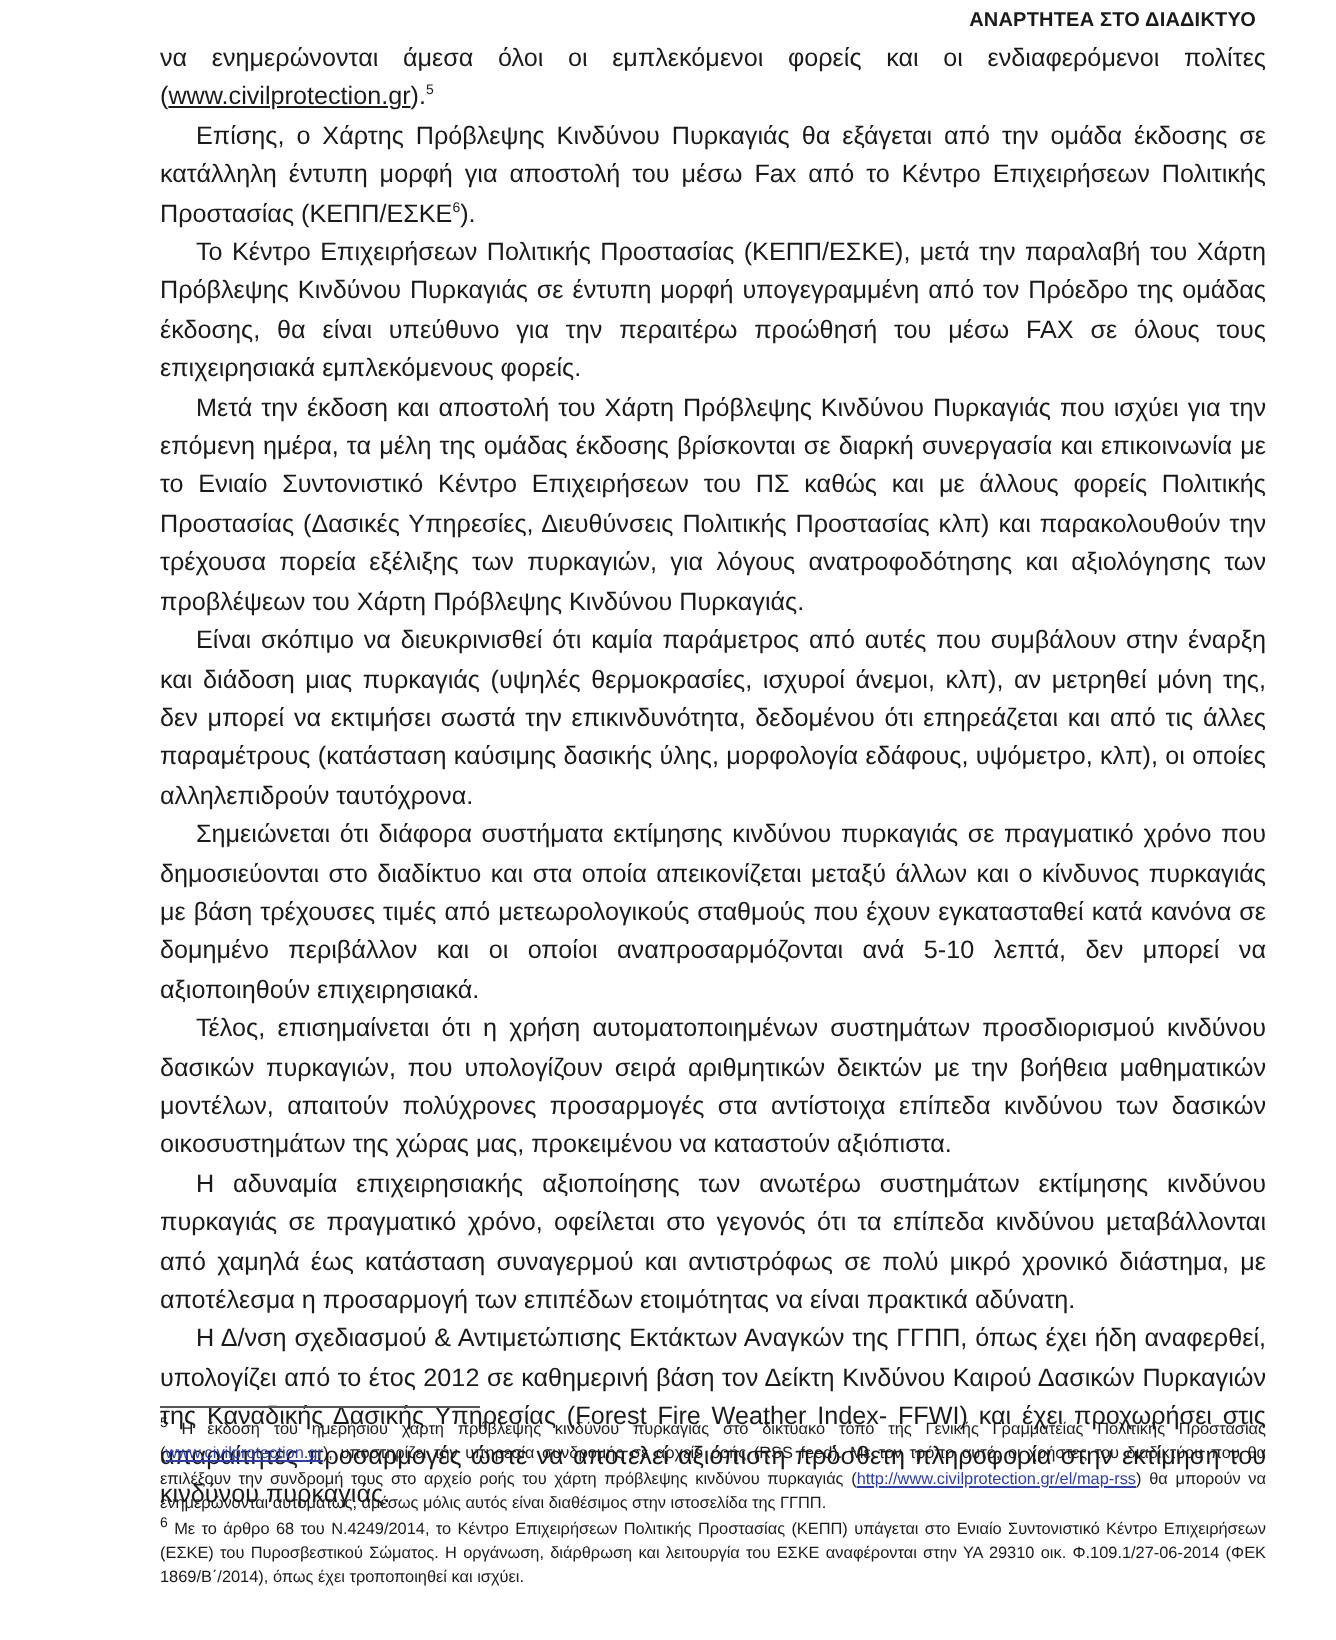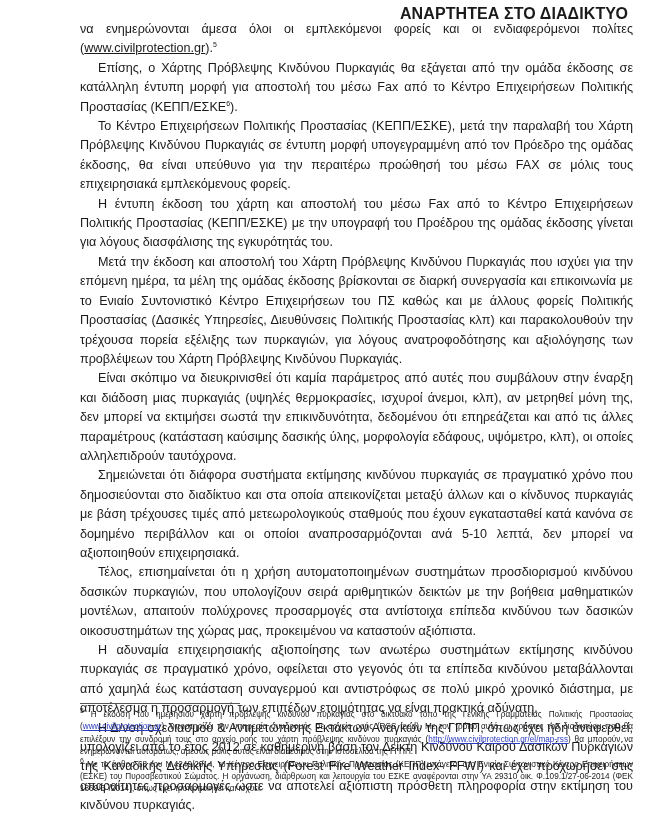--- a/index.html
+++ b/index.html
@@ -3,21 +3,21 @@
 <meta charset="utf-8">
 <style>
   html, body { margin: 0; padding: 0; background: #ffffff; }
   body {
     width: 668px; height: 820px; position: relative; overflow: hidden;
     font-family: "Liberation Sans", "DejaVu Sans", sans-serif;
     color: #1a1a1a;
   }
   .header {
     position: absolute; top: 5px; right: 40px;
-    font-weight: bold; font-size: 16px; letter-spacing: 0.1px;
+    font-weight: bold; font-size: 10px; letter-spacing: 0.1px;
   }
   .content {
     position: absolute; left: 80px; top: 20px; width: 553px;
     font-size: 12.6px; line-height: 19.4px; text-align: justify;
   }
   .para { margin: 0; text-indent: 18px; }
   .para.first { text-indent: 0; }
   .link-body { color: #1a1a1a; text-decoration: underline; }
   sup { font-size: 7px; line-height: 0; vertical-align: super; }
   .footnotes {
@@ -31,22 +31,21 @@
 </head>
 <body>
 
 <div class="header">ΑΝΑΡΤΗΤΕΑ ΣΤΟ ΔΙΑΔΙΚΤΥΟ</div>
 
 <div class="content">
   <p class="para first"><span>να ενημερώνονται άμεσα όλοι οι εμπλεκόμενοι φορείς και οι ενδιαφερόμενοι πολίτες (</span><a class="link-body">www.civilprotection.gr</a><span>).</span><sup>5</sup></p>
 
   <p class="para"><span>Επίσης, ο Χάρτης Πρόβλεψης Κινδύνου Πυρκαγιάς θα εξάγεται από την ομάδα έκδοσης σε κατάλληλη έντυπη μορφή για αποστολή του μέσω Fax από το Κέντρο Επιχειρήσεων Πολιτικής Προστασίας (ΚΕΠΠ/ΕΣΚΕ</span><sup>6</sup><span>).</span></p>
 
-  <p class="para">Το Κέντρο Επιχειρήσεων Πολιτικής Προστασίας (ΚΕΠΠ/ΕΣΚΕ), μετά την παραλαβή του Χάρτη Πρόβλεψης Κινδύνου Πυρκαγιάς σε έντυπη μορφή υπογεγραμμένη από τον Πρόεδρο της ομάδας έκδοσης, θα είναι υπεύθυνο για την περαιτέρω προώθησή του μέσω FAX σε μόλις τους επιχειρησιακά εμπλεκόμενους φορείς.</p>
-  <p class="para">Η έντυπη έκδοση του χάρτη και αποστολή του μέσω Fax από το Κέντρο Επιχειρήσεων Πολιτικής Προστασίας (ΚΕΠΠ/ΕΣΚΕ) με την υπογραφή του Προέδρου της ομάδας έκδοσης γίνεται για λόγους διασφάλισης της εγκυρότητάς του.</p>
+  <p class="para">Το Κέντρο Επιχειρήσεων Πολιτικής Προστασίας (ΚΕΠΠ/ΕΣΚΕ), μετά την παραλαβή του Χάρτη Πρόβλεψης Κινδύνου Πυρκαγιάς σε έντυπη μορφή υπογεγραμμένη από τον Πρόεδρο της ομάδας έκδοσης, θα είναι υπεύθυνο για την περαιτέρω προώθησή του μέσω FAX σε όλους τους επιχειρησιακά εμπλεκόμενους φορείς.</p>
   <p class="para">Μετά την έκδοση και αποστολή του Χάρτη Πρόβλεψης Κινδύνου Πυρκαγιάς που ισχύει για την επόμενη ημέρα, τα μέλη της ομάδας έκδοσης βρίσκονται σε διαρκή συνεργασία και επικοινωνία με το Ενιαίο Συντονιστικό Κέντρο Επιχειρήσεων του ΠΣ καθώς και με άλλους φορείς Πολιτικής Προστασίας (Δασικές Υπηρεσίες, Διευθύνσεις Πολιτικής Προστασίας κλπ) και παρακολουθούν την τρέχουσα πορεία εξέλιξης των πυρκαγιών, για λόγους ανατροφοδότησης και αξιολόγησης των προβλέψεων του Χάρτη Πρόβλεψης Κινδύνου Πυρκαγιάς.</p>
   <p class="para">Είναι σκόπιμο να διευκρινισθεί ότι καμία παράμετρος από αυτές που συμβάλουν στην έναρξη και διάδοση μιας πυρκαγιάς (υψηλές θερμοκρασίες, ισχυροί άνεμοι, κλπ), αν μετρηθεί μόνη της, δεν μπορεί να εκτιμήσει σωστά την επικινδυνότητα, δεδομένου ότι επηρεάζεται και από τις άλλες παραμέτρους (κατάσταση καύσιμης δασικής ύλης, μορφολογία εδάφους, υψόμετρο, κλπ), οι οποίες αλληλεπιδρούν ταυτόχρονα.</p>
   <p class="para">Σημειώνεται ότι διάφορα συστήματα εκτίμησης κινδύνου πυρκαγιάς σε πραγματικό χρόνο που δημοσιεύονται στο διαδίκτυο και στα οποία απεικονίζεται μεταξύ άλλων και ο κίνδυνος πυρκαγιάς με βάση τρέχουσες τιμές από μετεωρολογικούς σταθμούς που έχουν εγκατασταθεί κατά κανόνα σε δομημένο περιβάλλον και οι οποίοι αναπροσαρμόζονται ανά 5-10 λεπτά, δεν μπορεί να αξιοποιηθούν επιχειρησιακά.</p>
   <p class="para">Τέλος, επισημαίνεται ότι η χρήση αυτοματοποιημένων συστημάτων προσδιορισμού κινδύνου δασικών πυρκαγιών, που υπολογίζουν σειρά αριθμητικών δεικτών με την βοήθεια μαθηματικών μοντέλων, απαιτούν πολύχρονες προσαρμογές στα αντίστοιχα επίπεδα κινδύνου των δασικών οικοσυστημάτων της χώρας μας, προκειμένου να καταστούν αξιόπιστα.</p>
   <p class="para">Η αδυναμία επιχειρησιακής αξιοποίησης των ανωτέρω συστημάτων εκτίμησης κινδύνου πυρκαγιάς σε πραγματικό χρόνο, οφείλεται στο γεγονός ότι τα επίπεδα κινδύνου μεταβάλλονται από χαμηλά έως κατάσταση συναγερμού και αντιστρόφως σε πολύ μικρό χρονικό διάστημα, με αποτέλεσμα η προσαρμογή των επιπέδων ετοιμότητας να είναι πρακτικά αδύνατη.</p>
   <p class="para">Η Δ/νση σχεδιασμού &amp; Αντιμετώπισης Εκτάκτων Αναγκών της ΓΓΠΠ, όπως έχει ήδη αναφερθεί, υπολογίζει από το έτος 2012 σε καθημερινή βάση τον Δείκτη Κινδύνου Καιρού Δασικών Πυρκαγιών της Καναδικής Δασικής Υπηρεσίας (Forest Fire Weather Index- FFWI) και έχει προχωρήσει στις απαραίτητες προσαρμογές ώστε να αποτελεί αξιόπιστη πρόσθετη πληροφορία στην εκτίμηση του κινδύνου πυρκαγιάς.</p>
 
 </div>
 
 <div class="footnotes">

